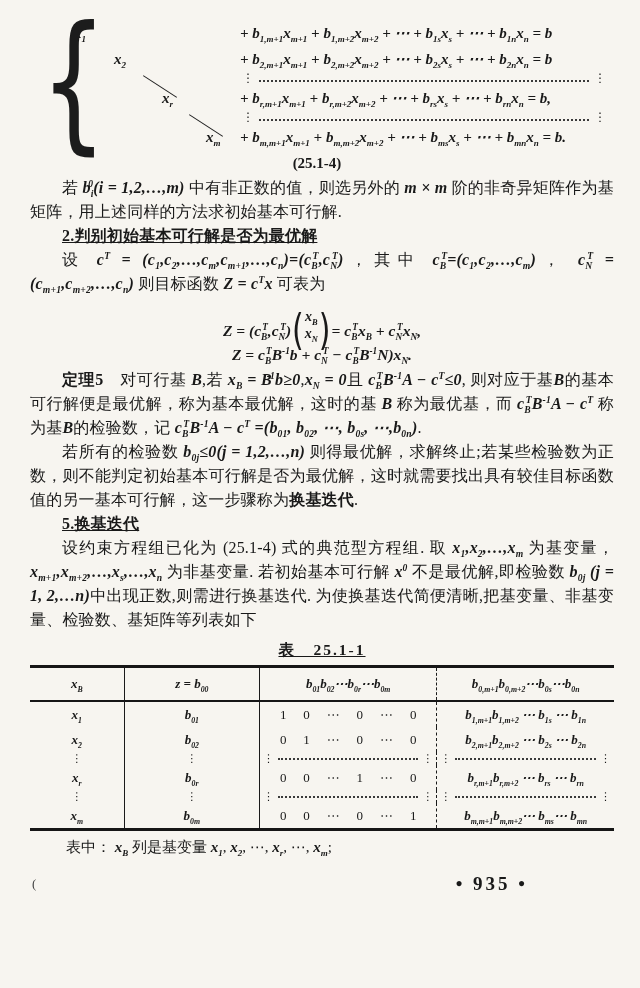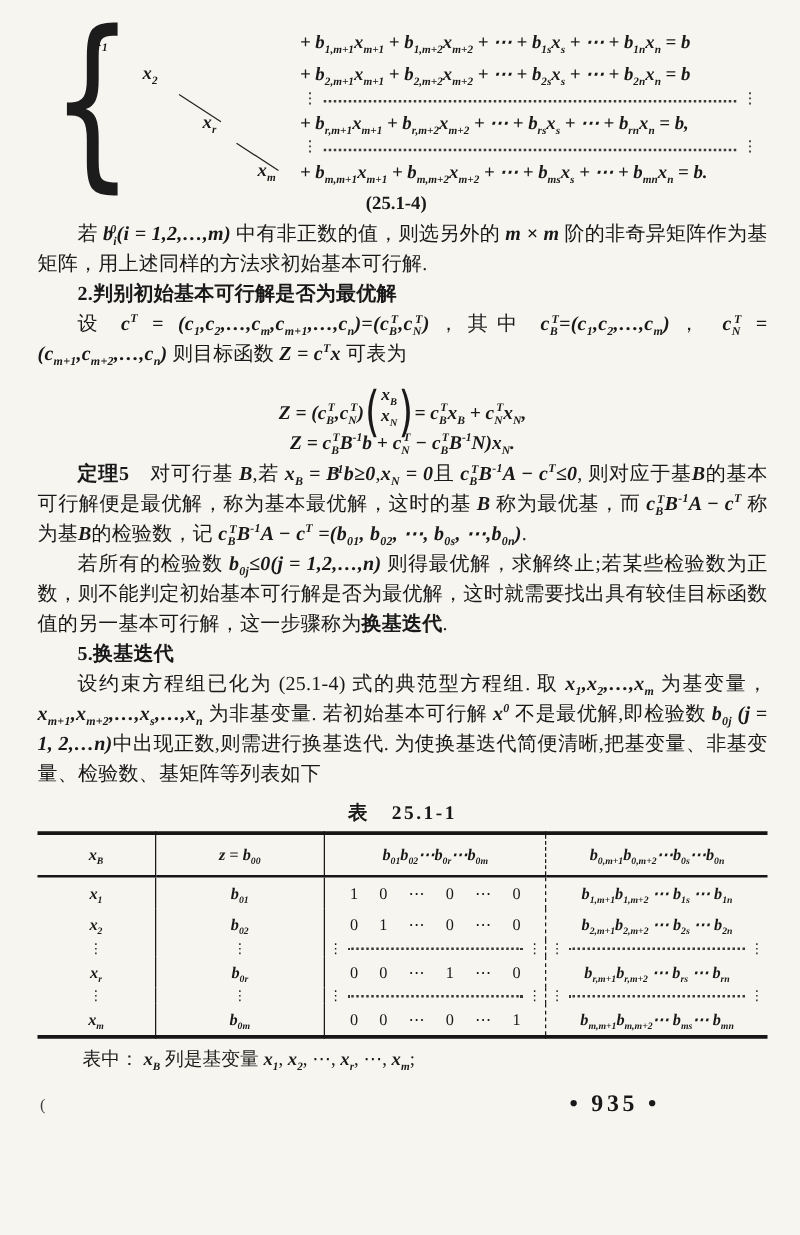--- a/index.html
+++ b/index.html
@@ -27,28 +27,28 @@
   .eqdots{display:flex;align-items:center;height:13px;margin-left:206px;margin-right:8px;font-size:12px;}
   .eqdots .lead{flex:1;border-bottom:2px dotted #3a3a3a;height:45%;margin:0 5px;}
   .diag{position:absolute;width:40px;border-top:1.6px solid #222;transform:rotate(33deg);}
   .d1{left:104px;top:66px;}
   .d2{left:150px;top:105px;}
   .eqlabel{text-align:center;padding-right:10px;font-weight:700;font-size:15px;height:24px;line-height:22px;}
 
   
   .txt{font-size:16px;line-height:24px;text-align:justify;letter-spacing:.2px;}
   .ind{text-indent:2em;}
-  .hd{font-weight:700;}
+  .hd{font-weight:700;text-decoration:underline;}
   .disp{text-align:center;font-size:15.5px;line-height:22px;margin:2px 0;}
   .vecwrap{display:inline-flex;align-items:flex-end;vertical-align:middle;height:44px;}
   .bigp{font-size:30px;transform:scaleY(1.45);font-family:"DejaVu Sans",sans-serif;font-weight:400;padding:0 1px;}
   .vcol{display:inline-flex;flex-direction:column;justify-content:center;font-size:14px;line-height:17px;text-align:center;}
 
   
-  .tbl-title{text-align:center;font-weight:700;font-size:15.5px;margin:8px 0 4px 0;letter-spacing:2px;}
+  .tbl-title{text-align:center;font-weight:700;font-size:15.5px;margin:8px 0 4px 0;letter-spacing:2px;text-decoration:underline;}
   table.simplex{width:100%;border-collapse:collapse;border-top:3px solid #161616;border-bottom:3px solid #161616;
     font-size:13px;table-layout:fixed;}
   table.simplex td{padding:0 3px;text-align:center;overflow:hidden;white-space:nowrap;}
   .cw1{width:15%}.cw2{width:22%}.cw3{width:31%}.cw4{width:32%}
   .vr{border-right:1.6px solid #1a1a1a;}
   .vdsh{border-right:1.6px dashed #1a1a1a;}
   tr.ha td{height:30px;border-bottom:1.6px solid #161616;}
   tr.hb td{height:32px;border-bottom:2.2px solid #161616;}
   tr.bd td{height:25px;}
   tr.dr td{height:13px;font-size:11px;}

